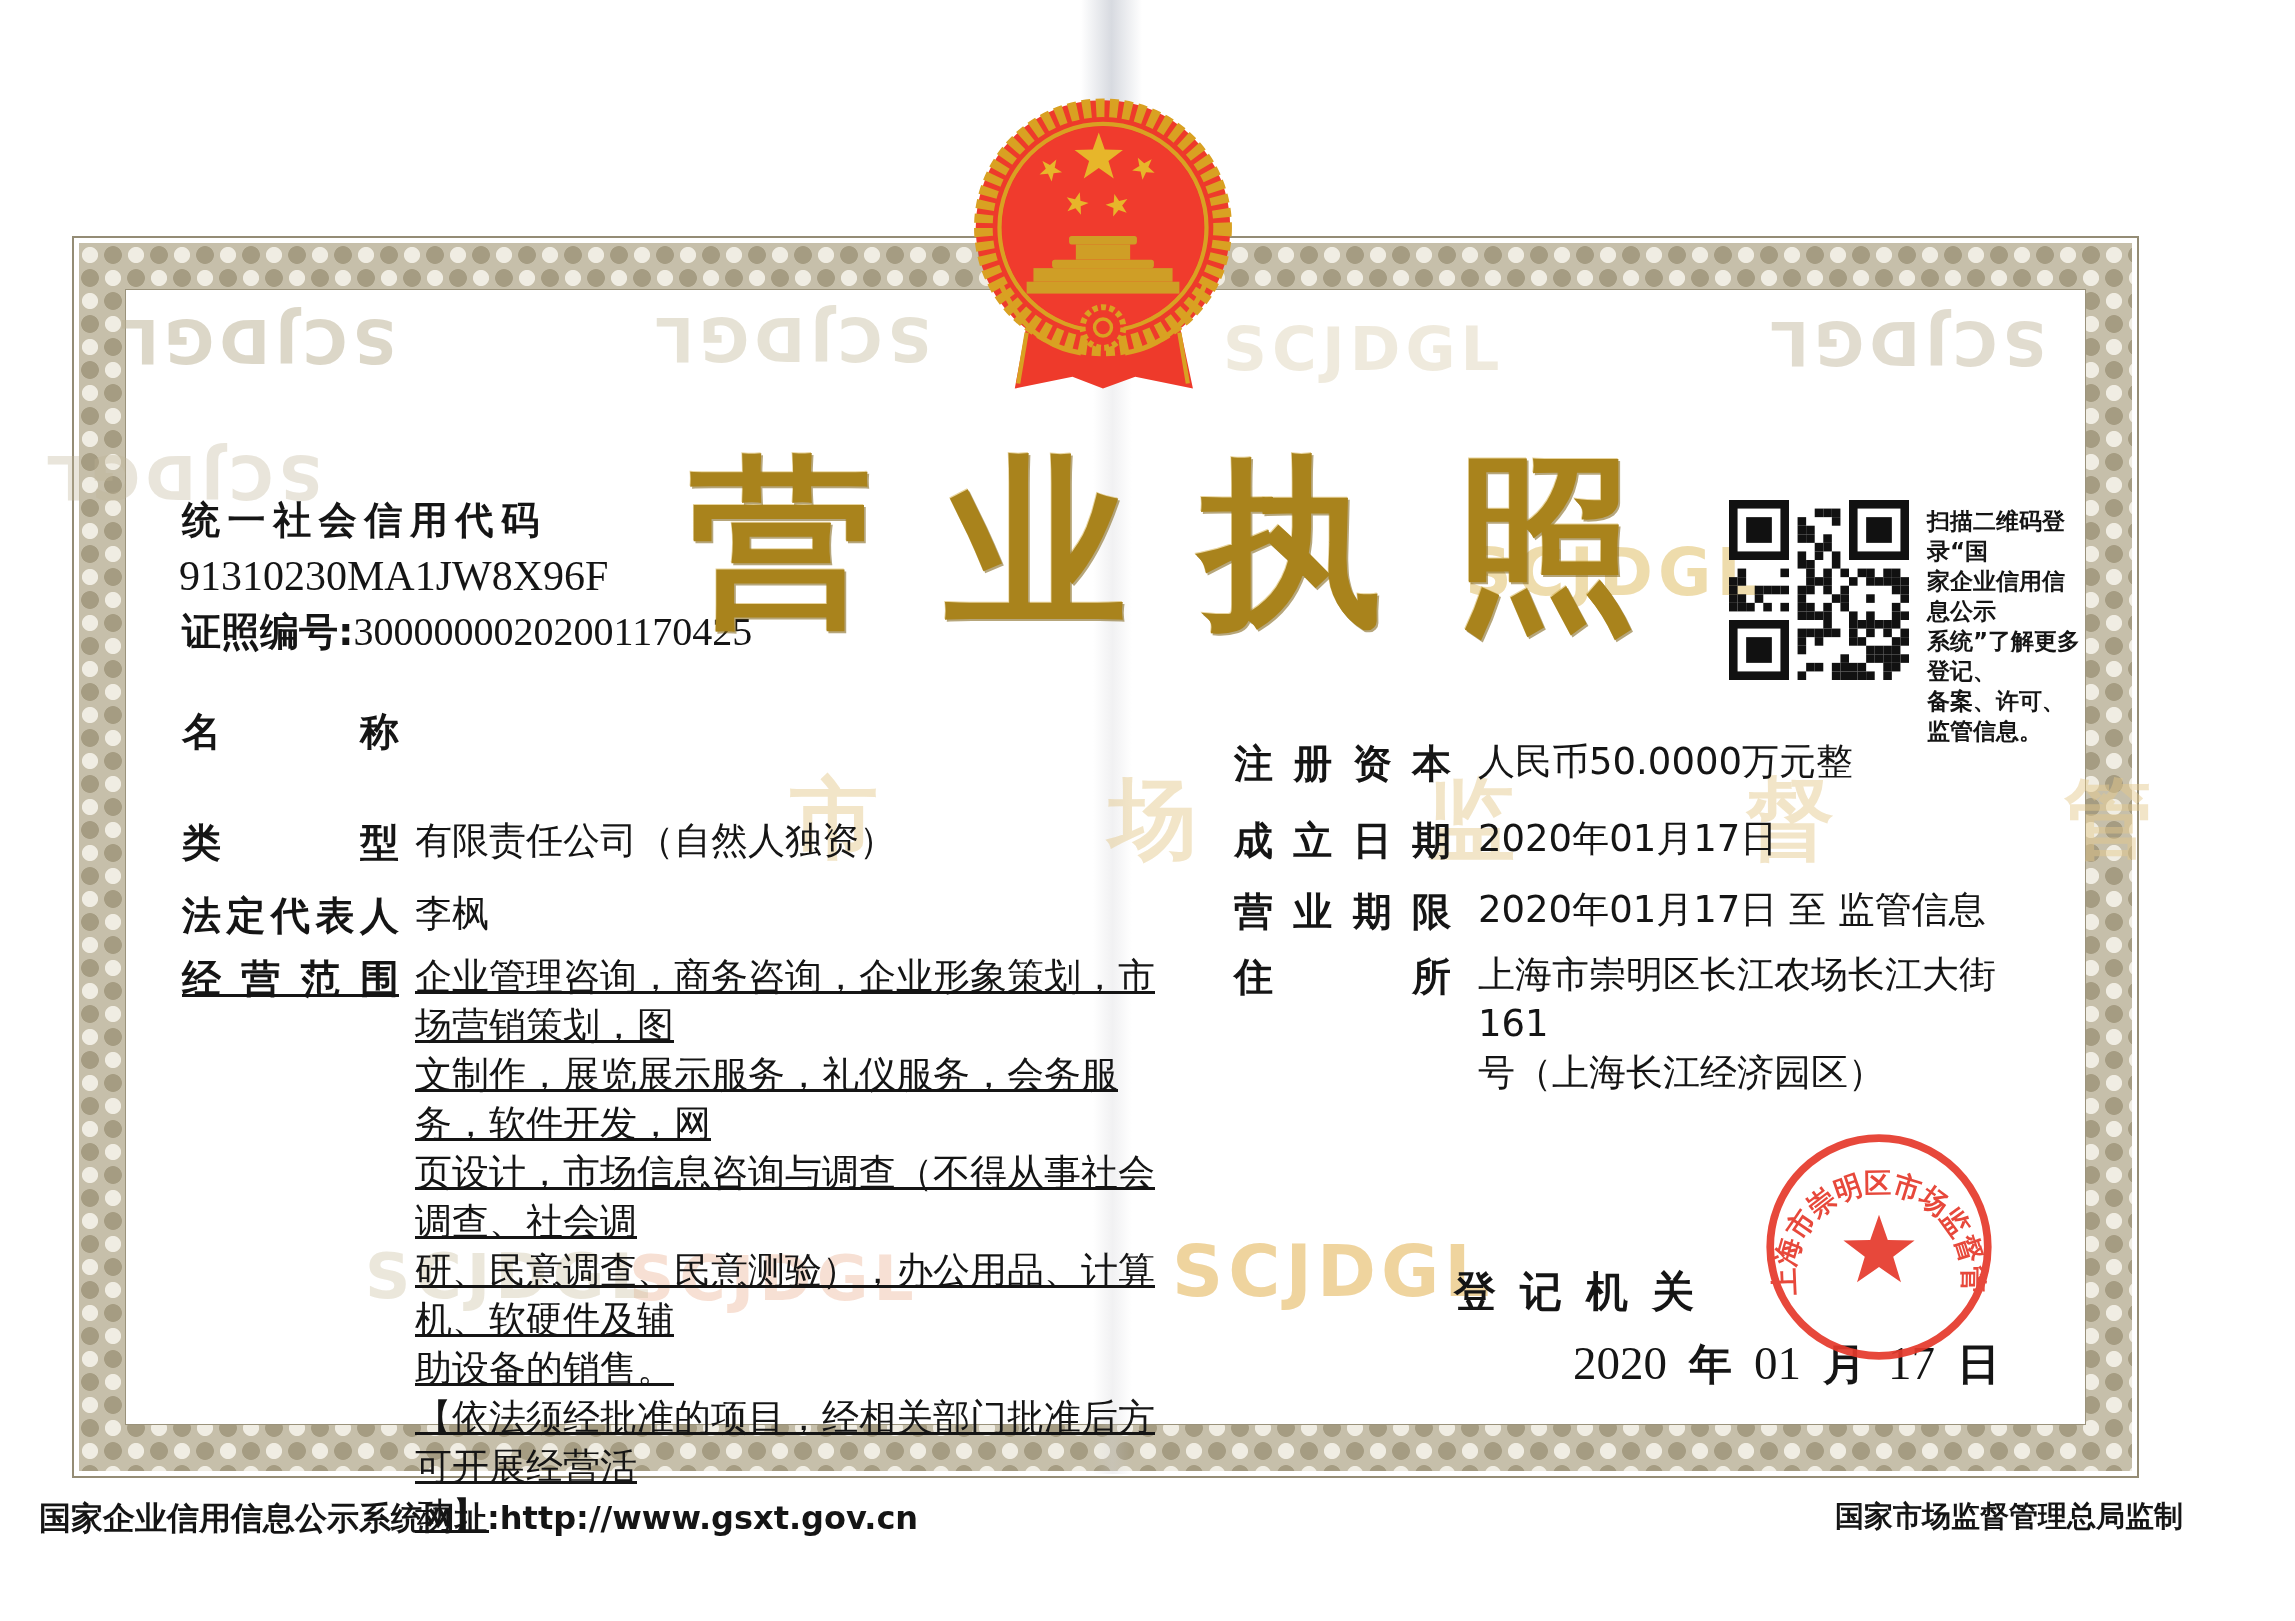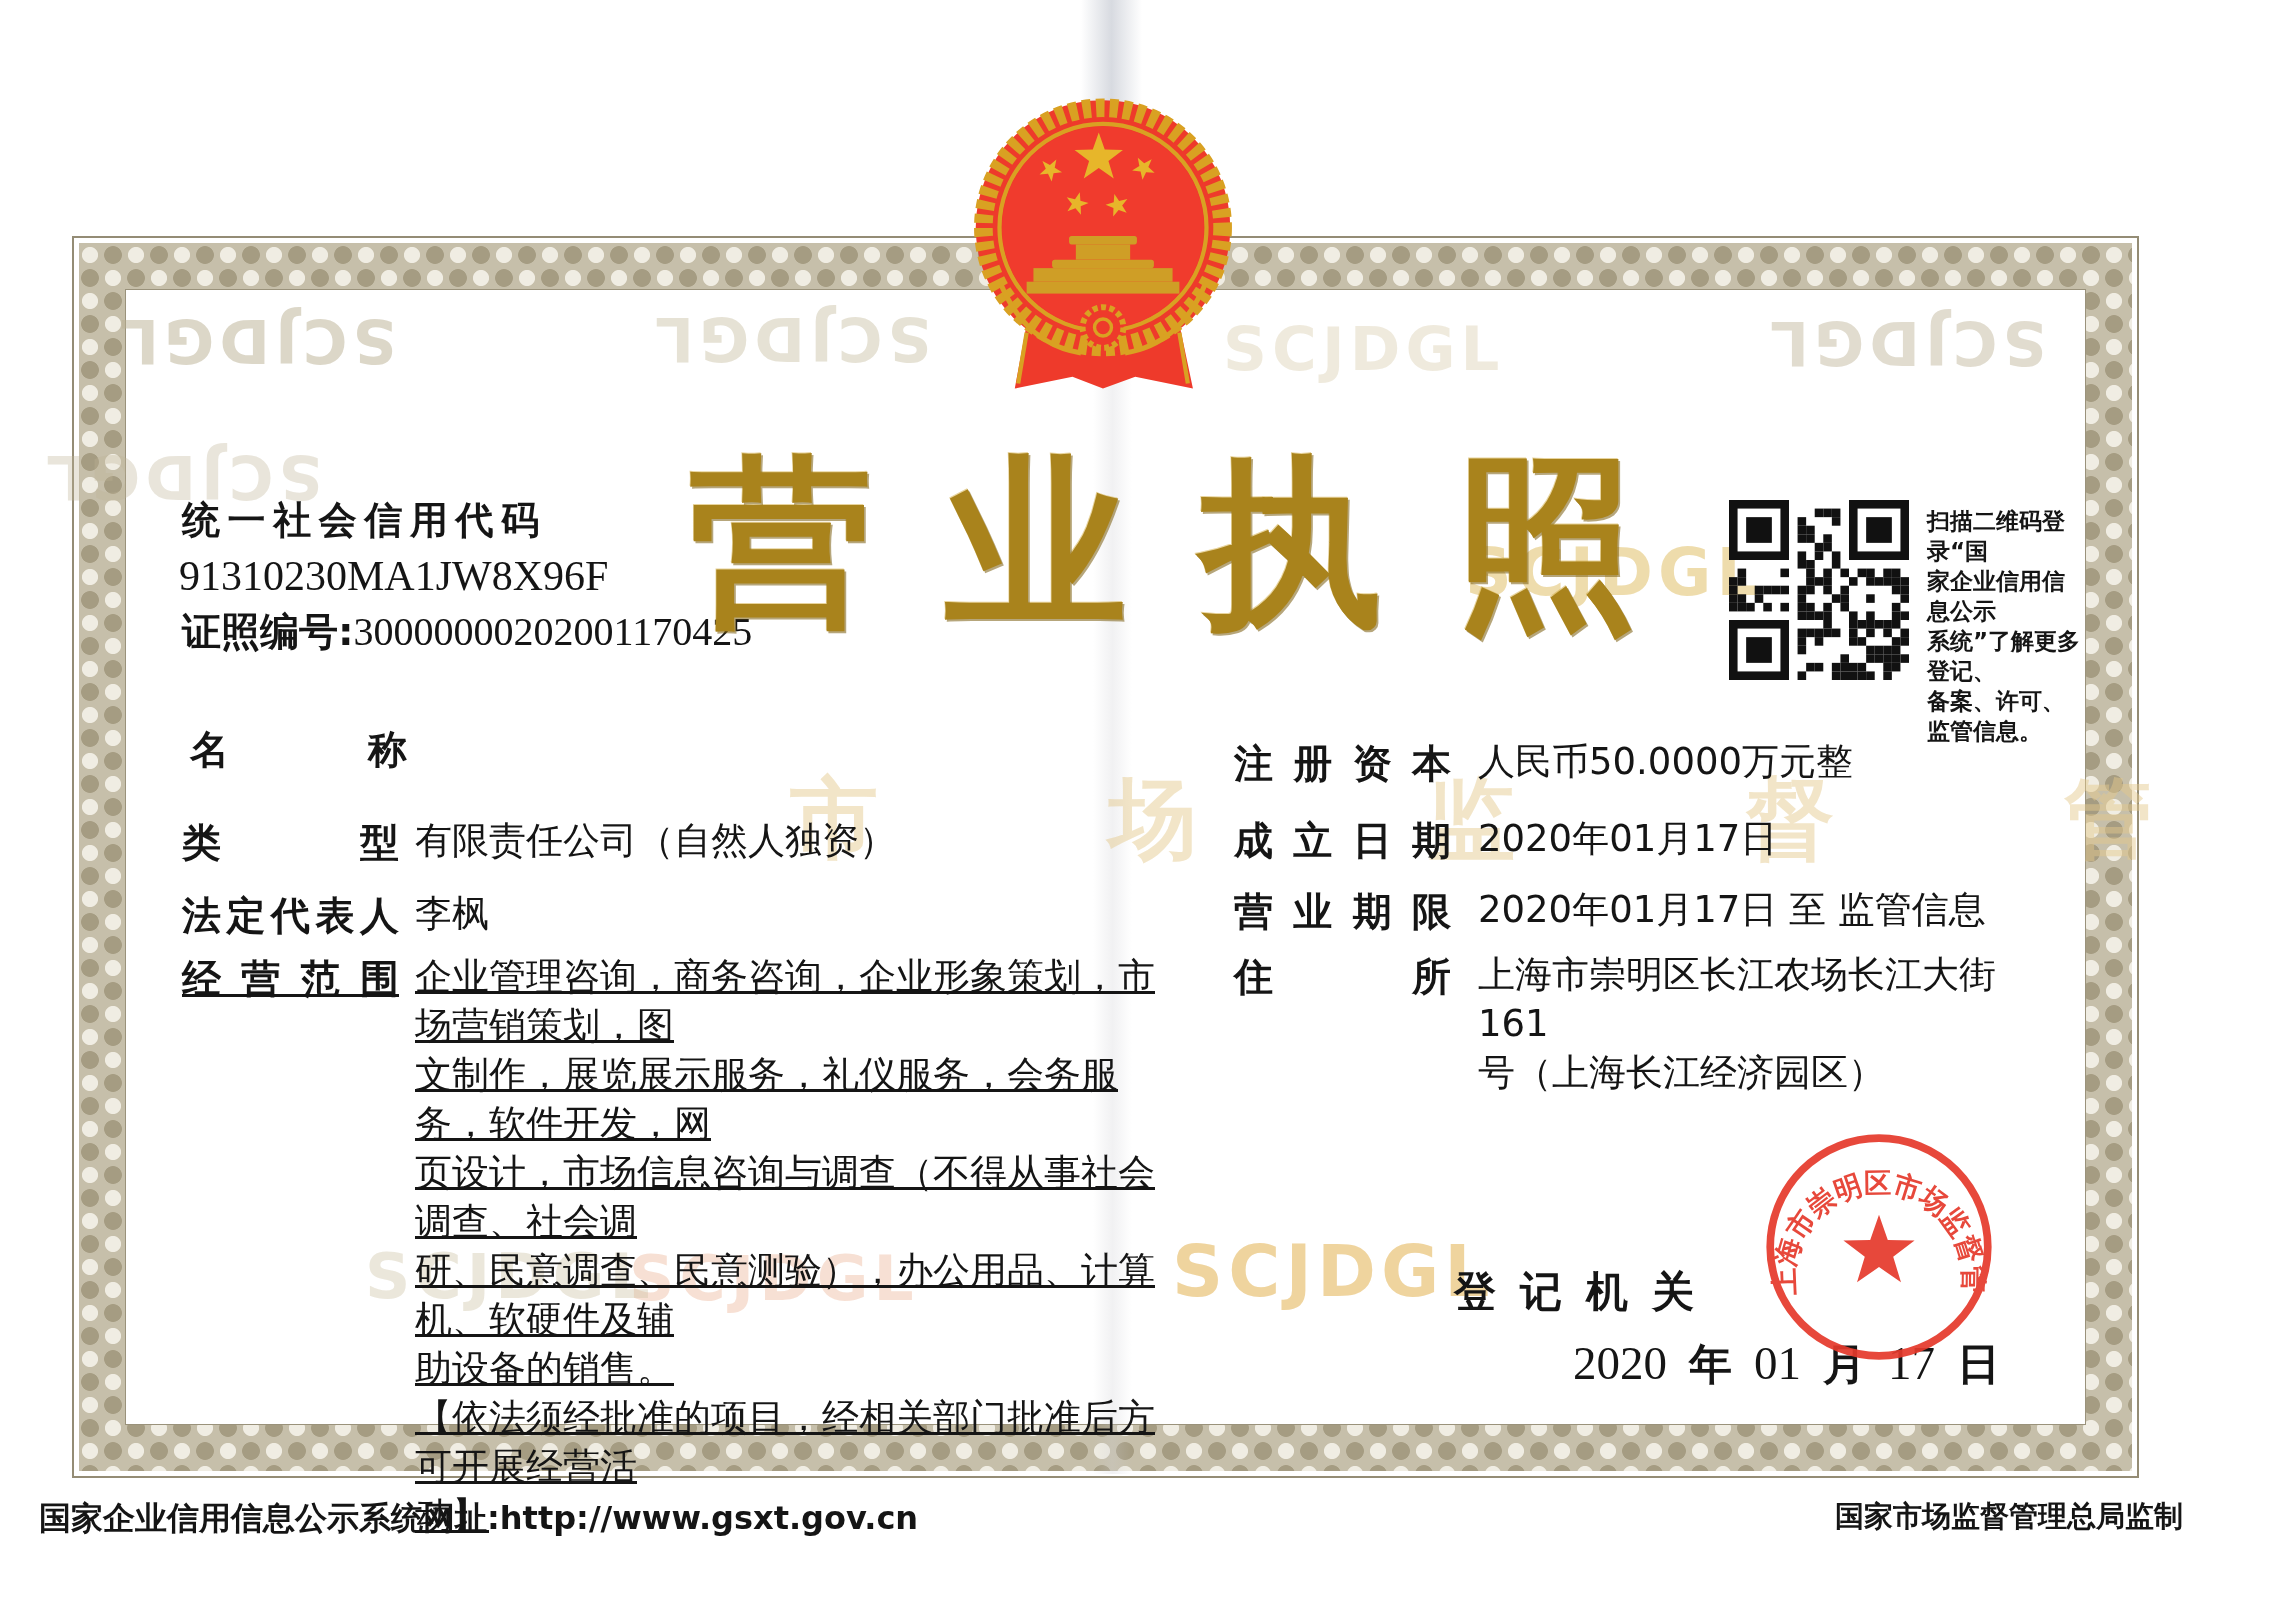--- a/index.html
+++ b/index.html
@@ -46,21 +46,21 @@
   
   .qr{position:absolute;left:1729px;top:500px;width:180px;height:180px;z-index:5;}
   .qr-caption{position:absolute;left:1927px;top:506px;width:158px;font-size:23px;font-weight:700;
       line-height:30px;z-index:5;white-space:pre-line;}
   
   .flabel{position:absolute;width:217px;font-size:39px;font-weight:700;z-index:5;
       text-align:justify;text-align-last:justify;}
   .fvalue{position:absolute;font-size:37px;line-height:49px;z-index:5;white-space:pre-line;}
   .l-x{left:182px;} .lv-x{left:415px;width:773px;}
   .r-x{left:1234px;} .rv-x{left:1478px;width:561px;}
-  .row1{top:723px;margin-left:8px;} .row2{top:816px;} .row3{top:889px;} .row4{top:952px;text-decoration:underline;}
+  .row1{top:705px;} .row2{top:816px;} .row3{top:889px;} .row4{top:952px;text-decoration:underline;}
   .rrow1{top:737px;} .rrow2{top:814px;} .rrow3{top:885px;} .rrow4{top:950px;}
   
   .authority{position:absolute;left:1454px;top:1264px;font-size:42px;font-weight:700;
       letter-spacing:24px;z-index:5;white-space:nowrap;}
   .date-row{position:absolute;left:1573px;top:1336px;z-index:5;display:flex;align-items:baseline;gap:22px;text-align:center;}
   .date-row .num{font-size:47px;font-family:"Liberation Serif","DejaVu Serif",serif;}
   .date-row .unit{font-size:43px;font-weight:700;}
   .seal{position:absolute;left:1760px;top:1128px;width:238px;height:238px;z-index:7;opacity:.92;}
   
   .footer-left{position:absolute;left:39px;top:1497px;font-size:32px;font-weight:700;z-index:5;}

